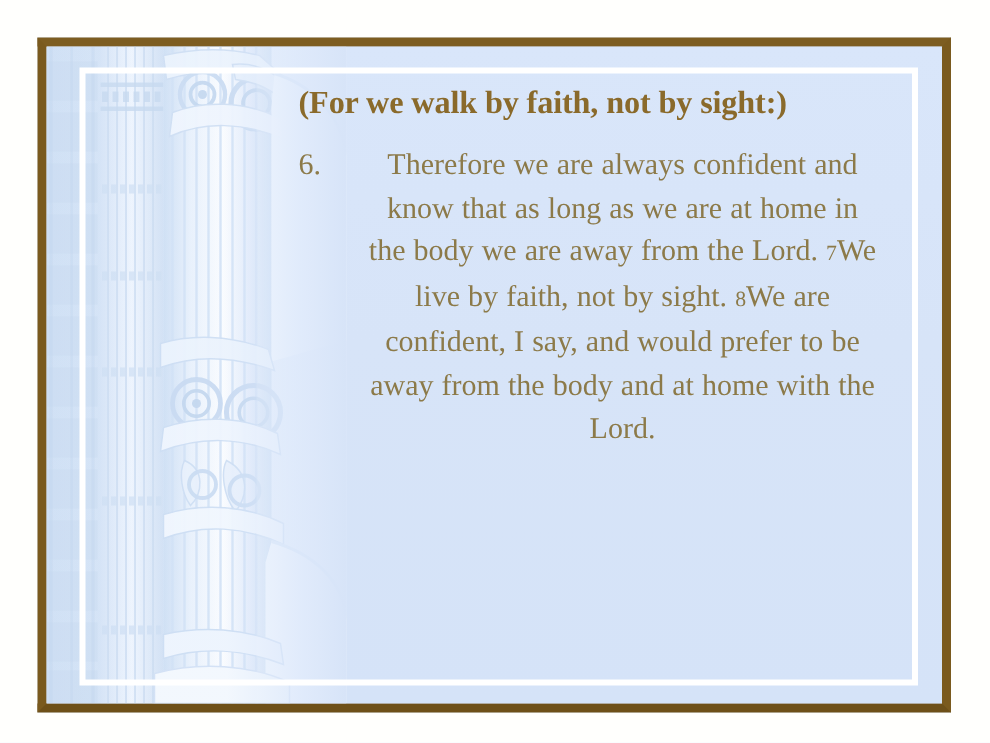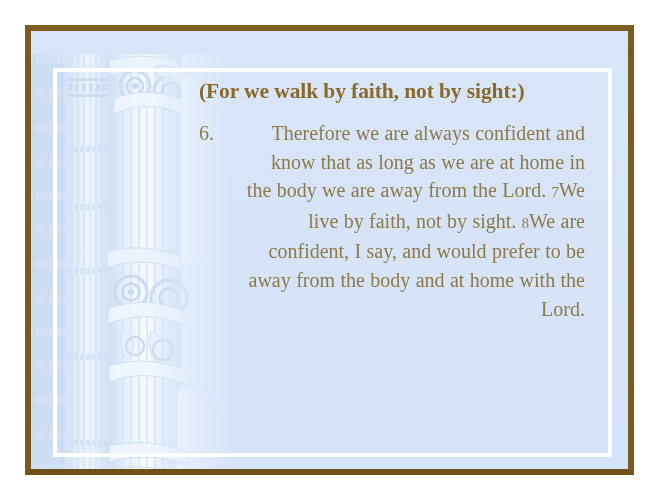--- a/index.html
+++ b/index.html
@@ -42,21 +42,20 @@
 
   
   .canvas {
     position: absolute;
     left: 0;
     top: 0;
     right: 0;
     bottom: 0;
     background: linear-gradient(180deg, #d9e6fa 0%, #d7e4f8 45%, #d5e3f8 100%);
     overflow: hidden;
-    margin-top: 23px;
   }
 
   
   .photo {
     position: absolute;
     left: 0;
     top: 0;
     width: 200px;
     height: 100%;
     overflow: hidden;
@@ -118,21 +117,21 @@
     flex: 0 0 46px;
     font-size: 20px;
     line-height: 28.6px;
     color: #8c7a49;
   }
   .bodytext {
     flex: 1 1 auto;
     font-size: 20px;
     line-height: 28.6px;
     color: #8c7a49;
-    text-align: right;
+    text-align: center;
     word-spacing: 0.4px;
   }
   .vnum {
     font-size: 14.5px;
   }
 </style>
 </head>
 <body>
 
 <div class="slide">

